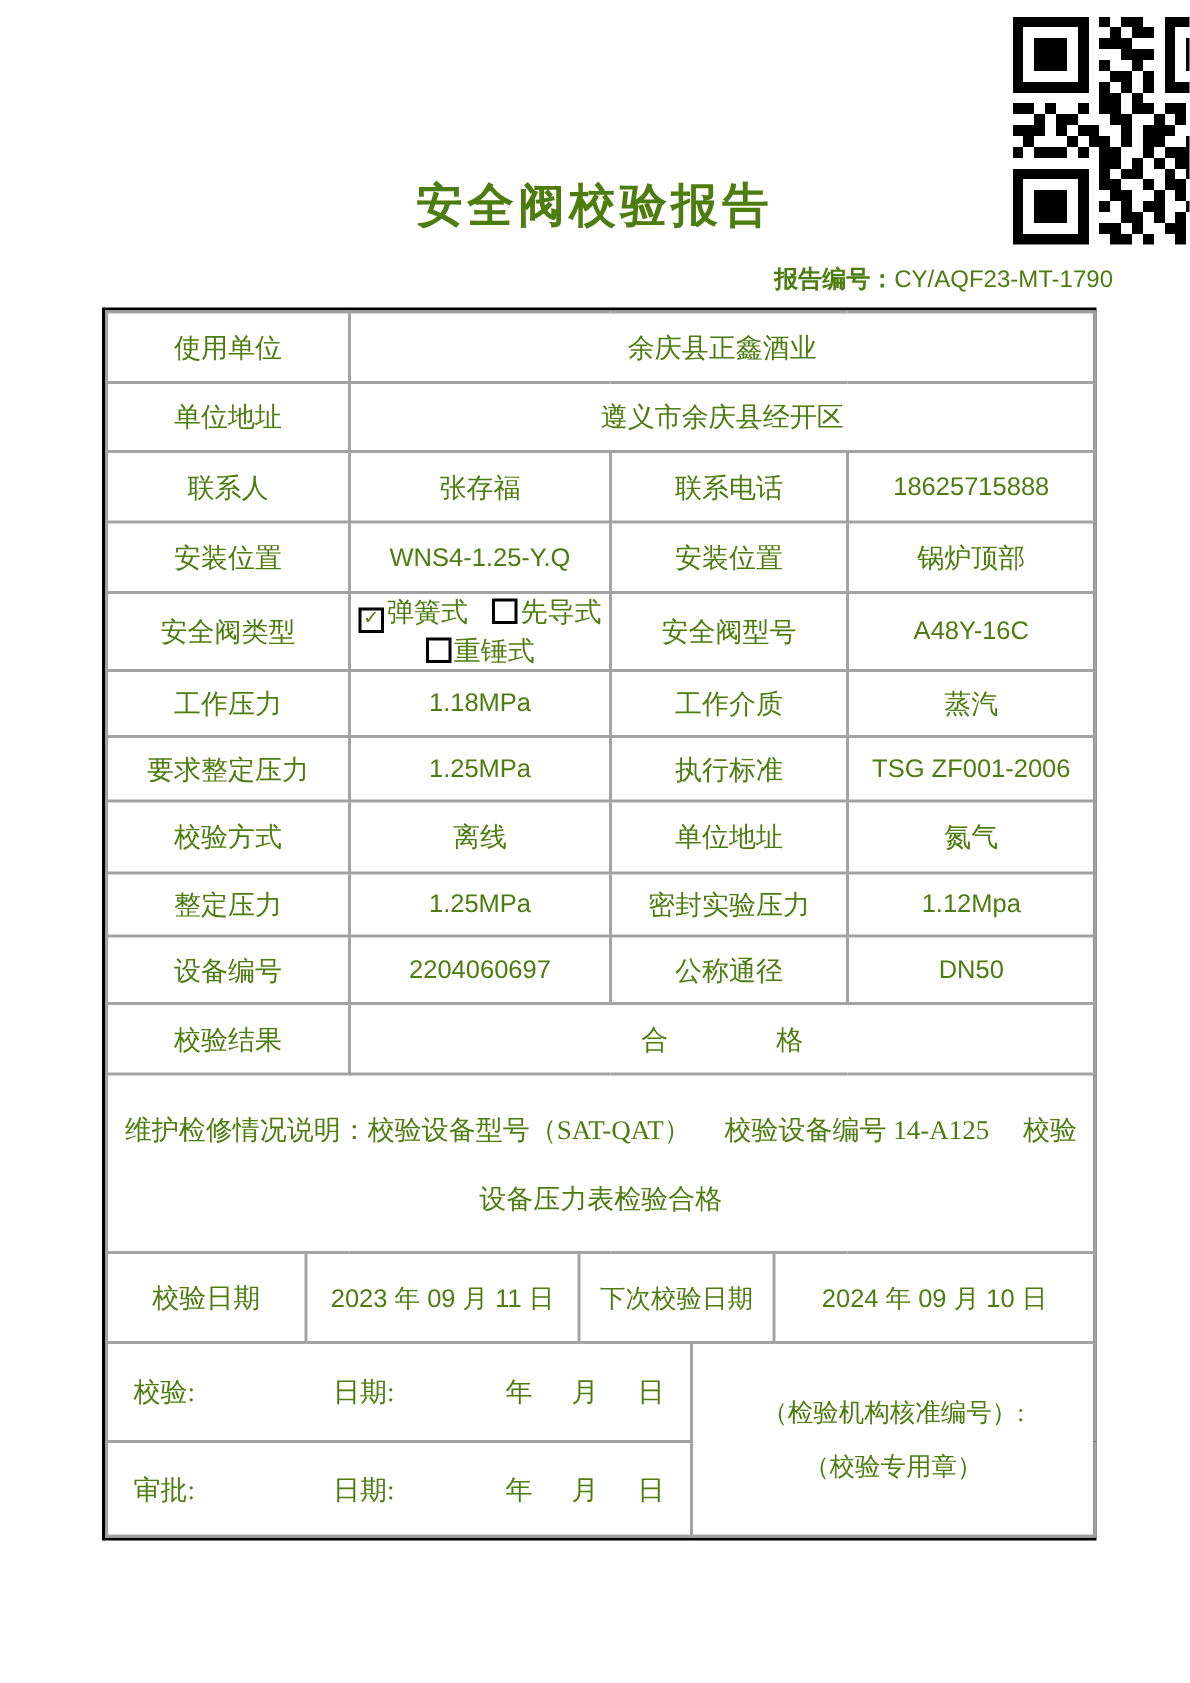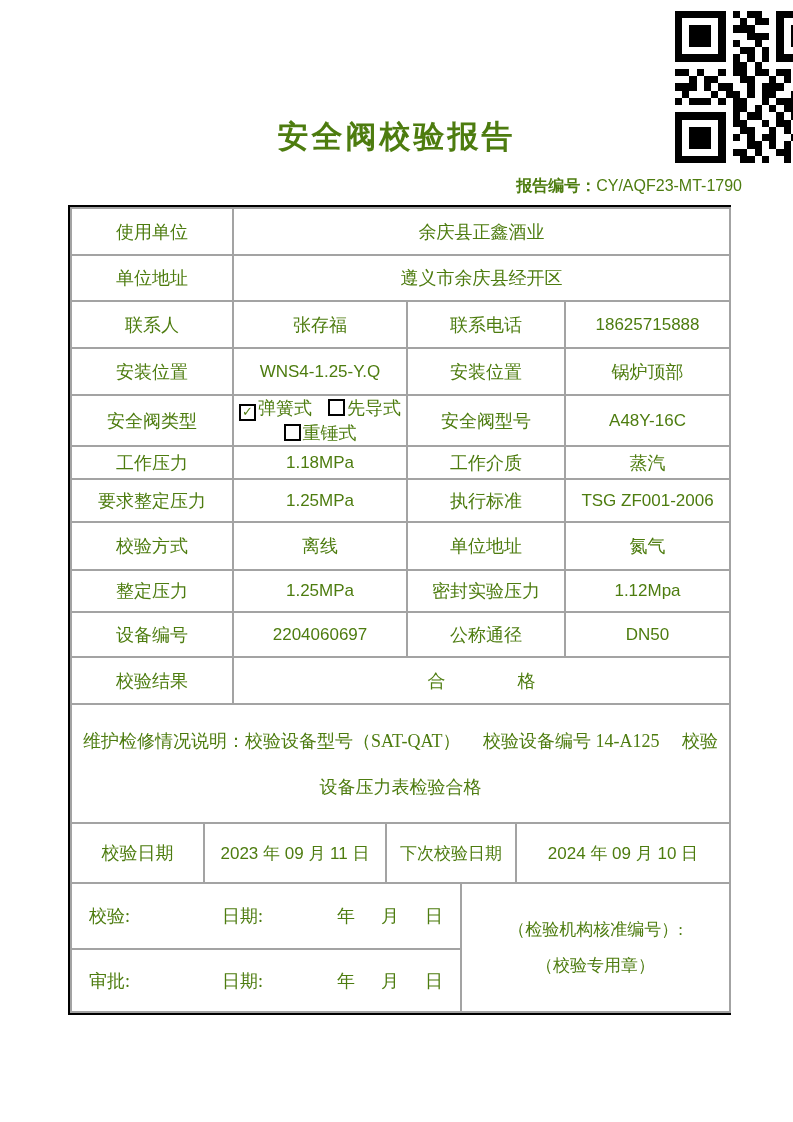--- a/index.html
+++ b/index.html
@@ -319,21 +319,21 @@
       </tr>
       <tr style="height:50px">
         <td class="lbl">安全阀类型</td>
         <td class="vt">
           <div><span class="vt-opt"><span class="cb">✓</span><span>弹簧式</span></span><span class="vt-opt"><span class="cb"></span><span>先导式</span></span></div>
           <div><span class="vt-opt"><span class="cb"></span><span>重锤式</span></span></div>
         </td>
         <td class="lbl">安全阀型号</td>
         <td class="val">A48Y-16C</td>
       </tr>
-      <tr style="height:33px">
+      <tr style="height:44px">
         <td class="lbl">工作压力</td>
         <td class="val">1.18MPa</td>
         <td class="lbl">工作介质</td>
         <td class="valcn">蒸汽</td>
       </tr>
       <tr style="height:43px">
         <td class="lbl">要求整定压力</td>
         <td class="val">1.25MPa</td>
         <td class="lbl">执行标准</td>
         <td class="val">TSG ZF001-2006</td>

